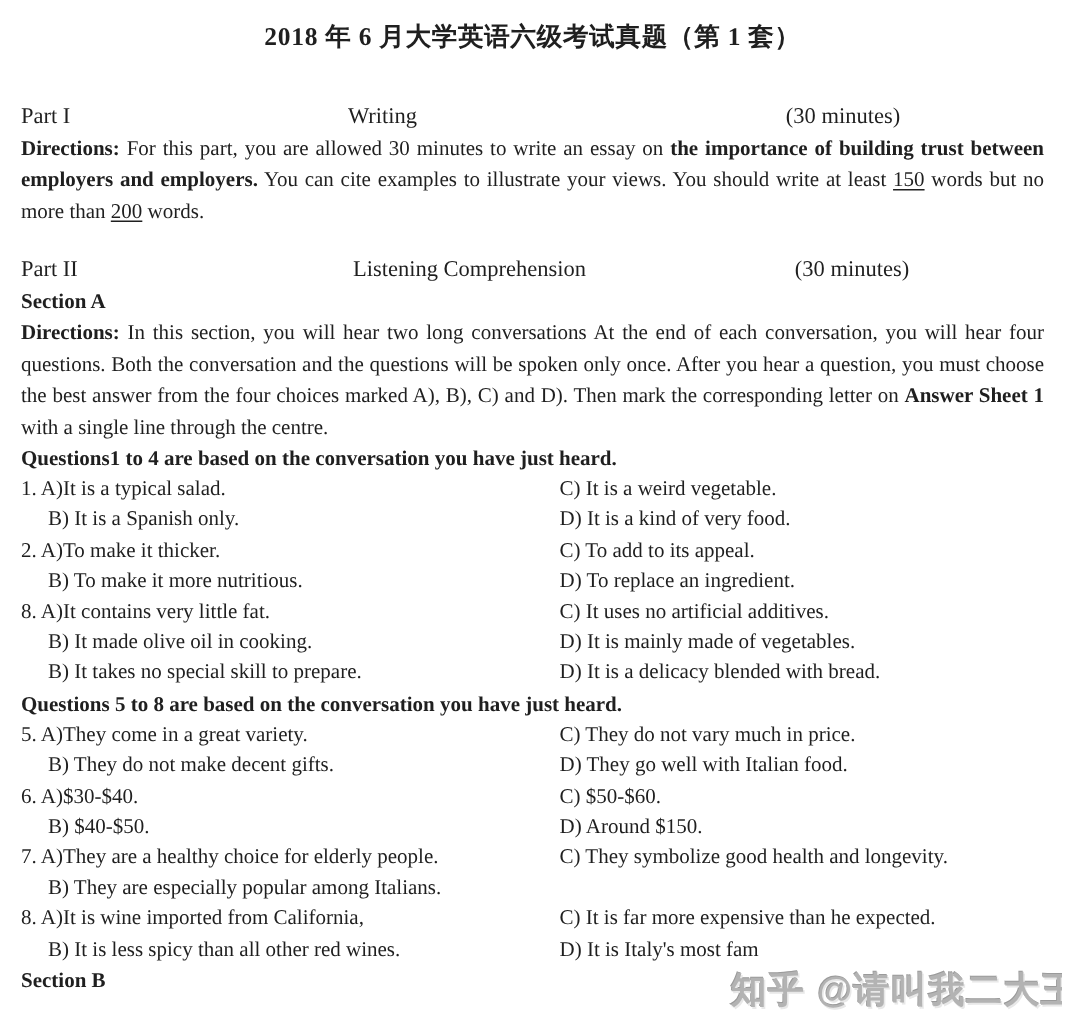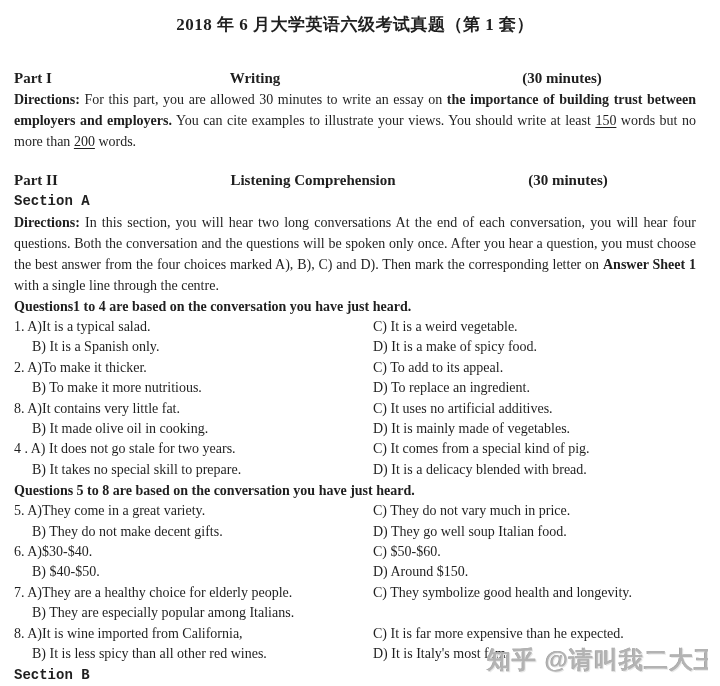--- a/index.html
+++ b/index.html
@@ -22,21 +22,21 @@
     text-align: center;
     font-size: 17px;
     font-weight: bold;
     line-height: 22px;
     letter-spacing: 0.5px;
   }
   .part-row {
     position: relative;
     height: 21px;
     margin: 0 12px 0 14px;
-    font-weight: bold;
+    font-weight: normal;
     font-size: 15px;
     line-height: 21px;
   }
   .part-row.first { margin-top: 32px; }
   .part-row.second { margin-top: 18px; }
   .part-label { position: absolute; left: 0; top: 0; }
   .part-title { position: absolute; top: 0; transform: translateX(-50%); white-space: nowrap; }
   .part-title.p1 { left: 241px; }
   .part-title.p2 { left: 299px; }
   .part-time { position: absolute; top: 0; transform: translateX(-50%); white-space: nowrap; }
@@ -44,21 +44,20 @@
   .part-time.p2 { left: 554px; }
   .dir {
     margin: 0 12px 0 14px;
     text-align: justify;
     line-height: 21px;
   }
   .section-head {
     margin: 0 12px 0 14px;
     font-weight: bold;
     line-height: 21px;
-    font-family: Liberation Mono, monospace;
   }
   .q-head {
     margin: 0 12px 0 14px;
     font-weight: bold;
     line-height: 21px;
   }
   .opt-row {
     display: flex;
     margin: 0 12px 0 14px;
     line-height: 20.4px;
@@ -110,21 +109,21 @@
 
   <div>
 
       <div class="opt-row">
         <span class="opt-left">1. A)It is a typical salad.</span>
         <span class="opt-right">C) It is a weird vegetable.</span>
       </div>
 
       <div class="opt-row">
         <span class="opt-left indent">B) It is a Spanish only.</span>
-        <span class="opt-right">D) It is a make of spicy food.</span>
+        <span class="opt-right">D) It is a kind of very food.</span>
       </div>
 
       <div class="opt-row">
         <span class="opt-left">2. A)To make it thicker.</span>
         <span class="opt-right">C) To add to its appeal.</span>
       </div>
 
       <div class="opt-row">
         <span class="opt-left indent">B) To make it more nutritious.</span>
         <span class="opt-right">D) To replace an ingredient.</span>
@@ -133,43 +132,39 @@
       <div class="opt-row">
         <span class="opt-left">8. A)It contains very little fat.</span>
         <span class="opt-right">C) It uses no artificial additives.</span>
       </div>
 
       <div class="opt-row">
         <span class="opt-left indent">B) It made olive oil in cooking.</span>
         <span class="opt-right">D) It is mainly made of vegetables.</span>
       </div>
 
-      <div class="opt-row">
-        <span class="opt-left">4 . A) It does not go stale for two years.</span>
-        <span class="opt-right">C) It comes from a special kind of pig.</span>
-      </div>
 
       <div class="opt-row">
         <span class="opt-left indent">B) It takes no special skill to prepare.</span>
         <span class="opt-right">D) It is a delicacy blended with bread.</span>
       </div>
     </div>
 
   <div class="q-head">Questions 5 to 8 are based on the conversation you have just heard.</div>
 
   <div>
 
       <div class="opt-row">
         <span class="opt-left">5. A)They come in a great variety.</span>
         <span class="opt-right">C) They do not vary much in price.</span>
       </div>
 
       <div class="opt-row">
         <span class="opt-left indent">B) They do not make decent gifts.</span>
-        <span class="opt-right">D) They go well soup Italian food.</span>
+        <span class="opt-right">D) They go well with Italian food.</span>
       </div>
 
       <div class="opt-row">
         <span class="opt-left">6. A)$30-$40.</span>
         <span class="opt-right">C) $50-$60.</span>
       </div>
 
       <div class="opt-row">
         <span class="opt-left indent">B) $40-$50.</span>
         <span class="opt-right">D) Around $150.</span>

